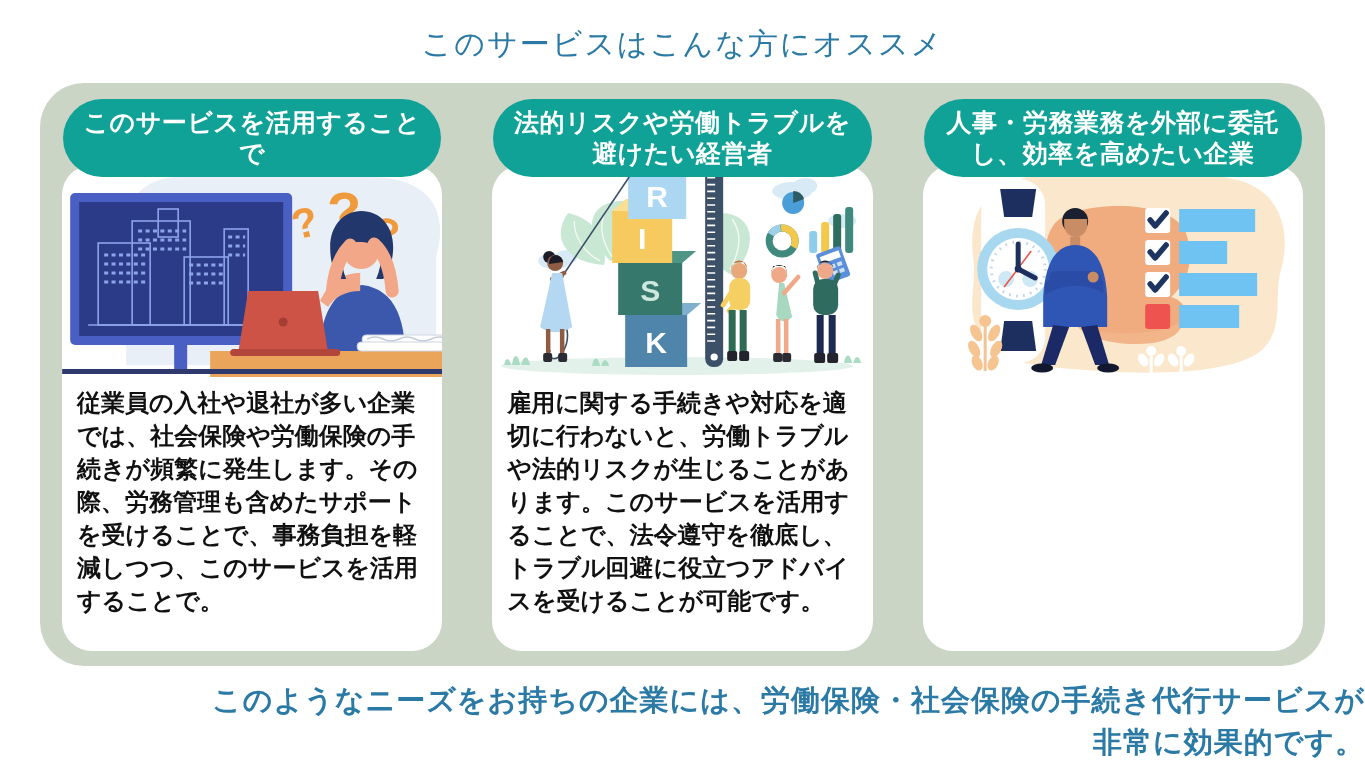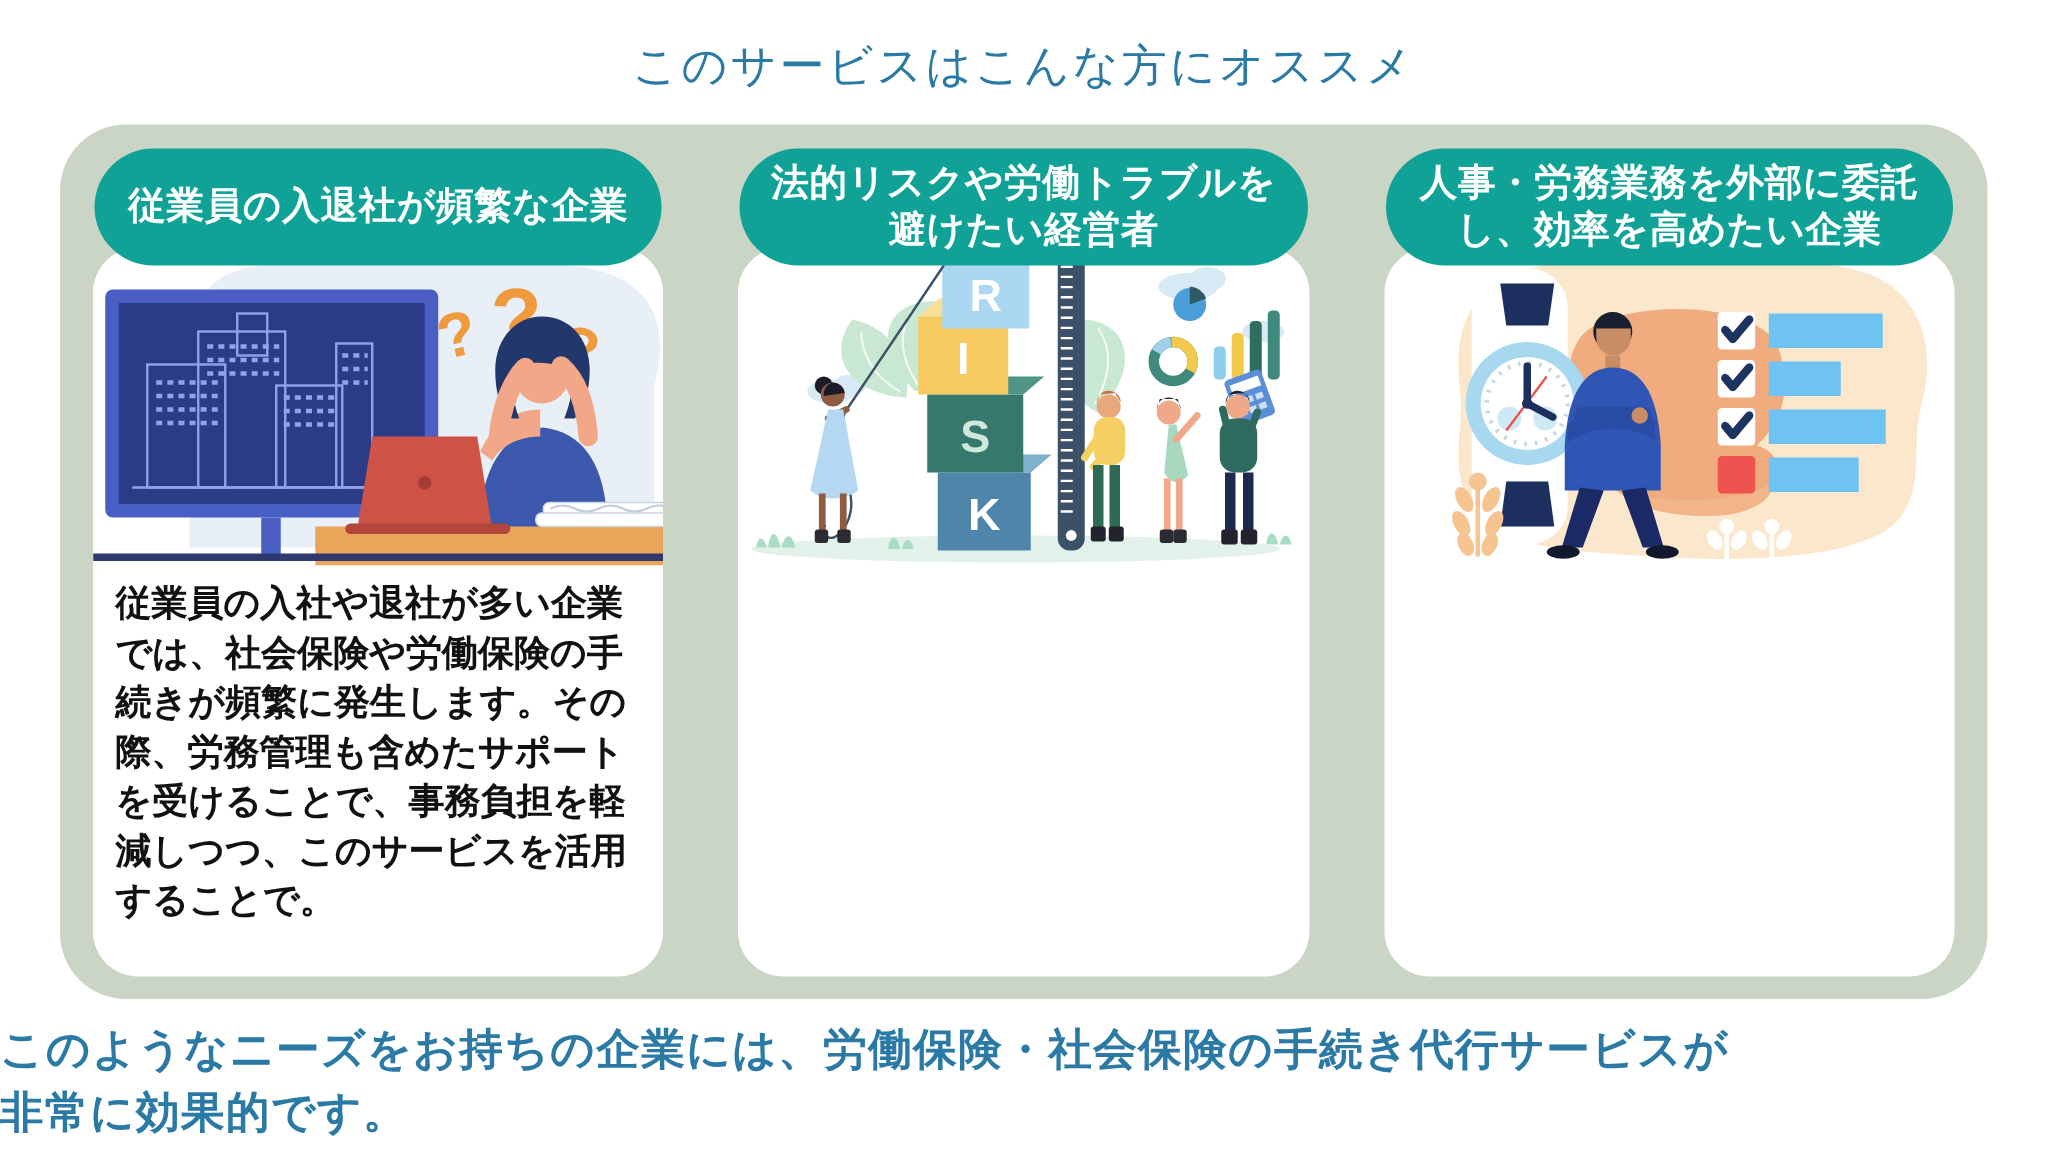--- a/index.html
+++ b/index.html
@@ -37,37 +37,37 @@
   .illustration{height:212px;flex-shrink:0;}
   .illustration svg{display:block;width:100%;height:100%;}
 
   .card-body{
     margin:9px 15px 0 15px;
     font-size:24px;line-height:33px;font-weight:bold;color:#111111;
     text-align:left;overflow-wrap:anywhere;line-break:anywhere;
   }
 
   .closing{
-    margin-top:13px;text-align:left;
+    margin-top:13px;text-align:right;
     font-size:29px;line-height:42px;font-weight:bold;color:#2b7aa6;
     white-space:pre-line;letter-spacing:1px;
   }
 </style>
 </head>
 <body>
 
 <div class="page">
 
   <h1 class="page-title">このサービスはこんな方にオススメ</h1>
 
   <div class="panel">
 
     <div class="column">
       <div class="pill">
-        <span>従業員の入退社が頻繁な企業</span>
+        <span>このサービスを活用することで</span>
       </div>
       <div class="card">
         <div class="illustration">
           <svg viewBox="0 0 380 212" preserveAspectRatio="xMidYMid meet">
             <path fill="#e9eff6" d="M118 12 C82 12 64 34 64 64 L64 200 L344 200 C366 200 374 184 374 163 L374 96 C374 88 378 80 378 66 C378 28 348 12 308 12 Z"></path>
 
             <g>
               <rect x="8" y="28" width="222" height="152" rx="5" fill="#4a5fc4"></rect>
               <rect x="17" y="37" width="204" height="134" fill="#2c3b88"></rect>
               <g stroke="#8ea4ea" stroke-width="1.6" fill="none">
@@ -244,20 +244,21 @@
               <rect x="322" y="188" width="11" height="10" rx="2" fill="#23232d"></rect>
               <rect x="335" y="188" width="11" height="10" rx="2" fill="#23232d"></rect>
             </g>
             <g fill="#a9dcc3">
               <path d="M20 200 C21 188 26 188 28 200 Z M29 200 C31 190 36 190 38 200 Z M12 200 C13 192 17 192 19 200 Z"></path>
               <path d="M100 201 C101 191 106 191 108 201 Z M109 201 C111 193 115 193 117 201 Z"></path>
               <path d="M352 198 C353 188 358 188 360 198 Z M361 198 C363 190 367 190 369 198 Z"></path>
             </g>
           </svg>
         </div>
+        <p class="card-body">雇用に関する手続きや対応を適切に行わないと、労働トラブルや法的リスクが生じることがあります。このサービスを活用することで、法令遵守を徹底し、トラブル回避に役立つアドバイスを受けることが可能です。</p>
       </div>
     </div>
 
     <div class="column">
       <div class="pill">
         <span>人事・労務業務を外部に委託
 し、効率を高めたい企業</span>
       </div>
       <div class="card">
         <div class="illustration">

